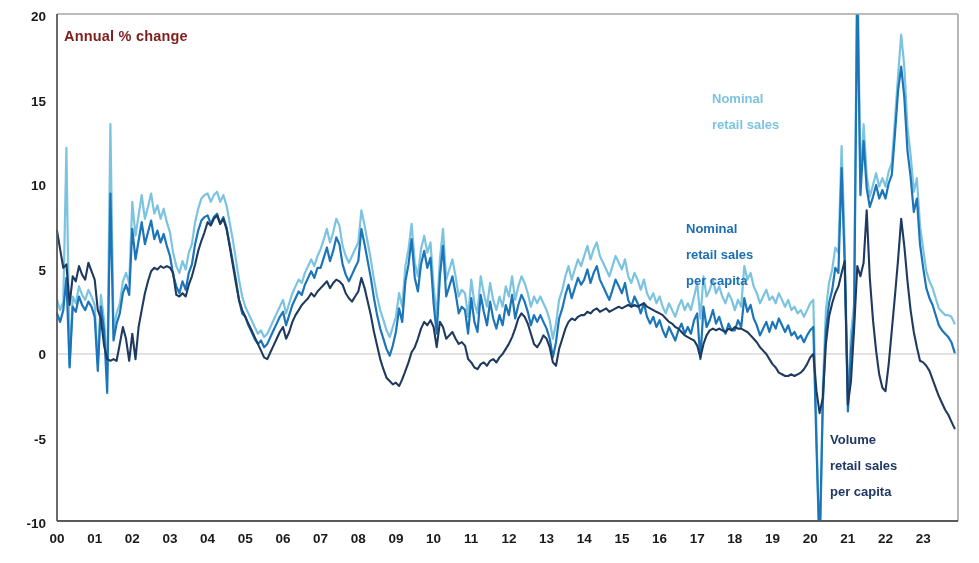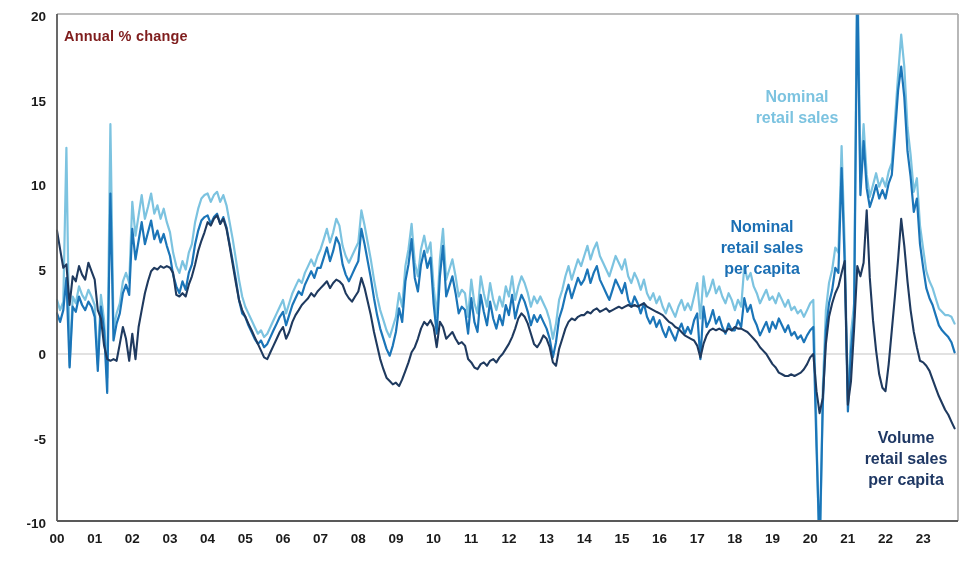--- a/index.html
+++ b/index.html
@@ -1,22 +1,22 @@
 <!DOCTYPE html>
 <html><head>
 <meta charset="utf-8">
 <style>
   html,body{margin:0;padding:0;background:#ffffff;}
   #stage{position:relative;width:979px;height:563px;background:#ffffff;overflow:hidden;
          font-family:"Liberation Sans", sans-serif;padding-left:21px;}
   #chart-svg{position:absolute;left:0;top:0;}
   .chart-title{position:absolute;left:64px;top:28px;font-size:14.5px;font-weight:bold;
                color:#7f1d1d;letter-spacing:.2px;}
-  .ann{position:absolute;font-weight:bold;font-size:16px;line-height:21px;
-       text-align:center;white-space:pre-line;}
+  .ann{position:absolute;font-weight:bold;font-size:13px;line-height:26px;
+       text-align:left;white-space:pre-line;}
   .ann-nominal{left:712px;top:86px;width:170px;color:#7cc3e0;}
   .ann-nominal-pc{left:686px;top:216px;width:152px;color:#1b6fb4;}
   .ann-volume{left:830px;top:427px;width:152px;color:#1f3864;}
   text.tick{font-family:"Liberation Sans", sans-serif;font-size:13.5px;font-weight:bold;fill:#1a1a1a;}
 </style>
 </head>
 <body>
 
 <div id="stage">
   <svg id="chart-svg" width="979" height="563" viewBox="0 0 979 563">

